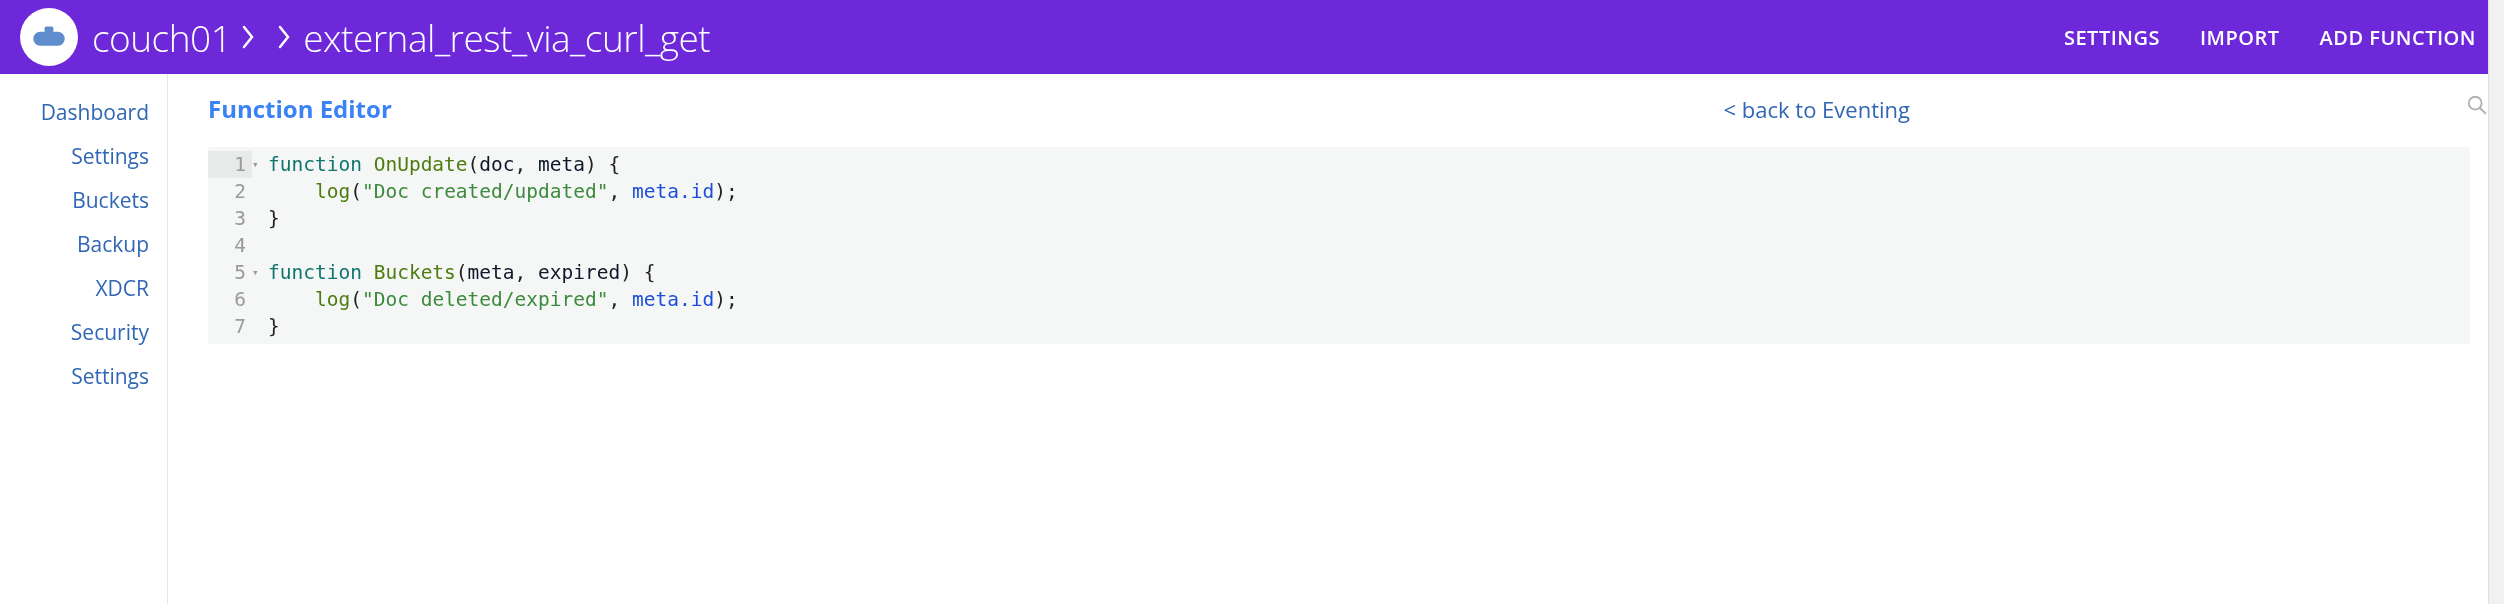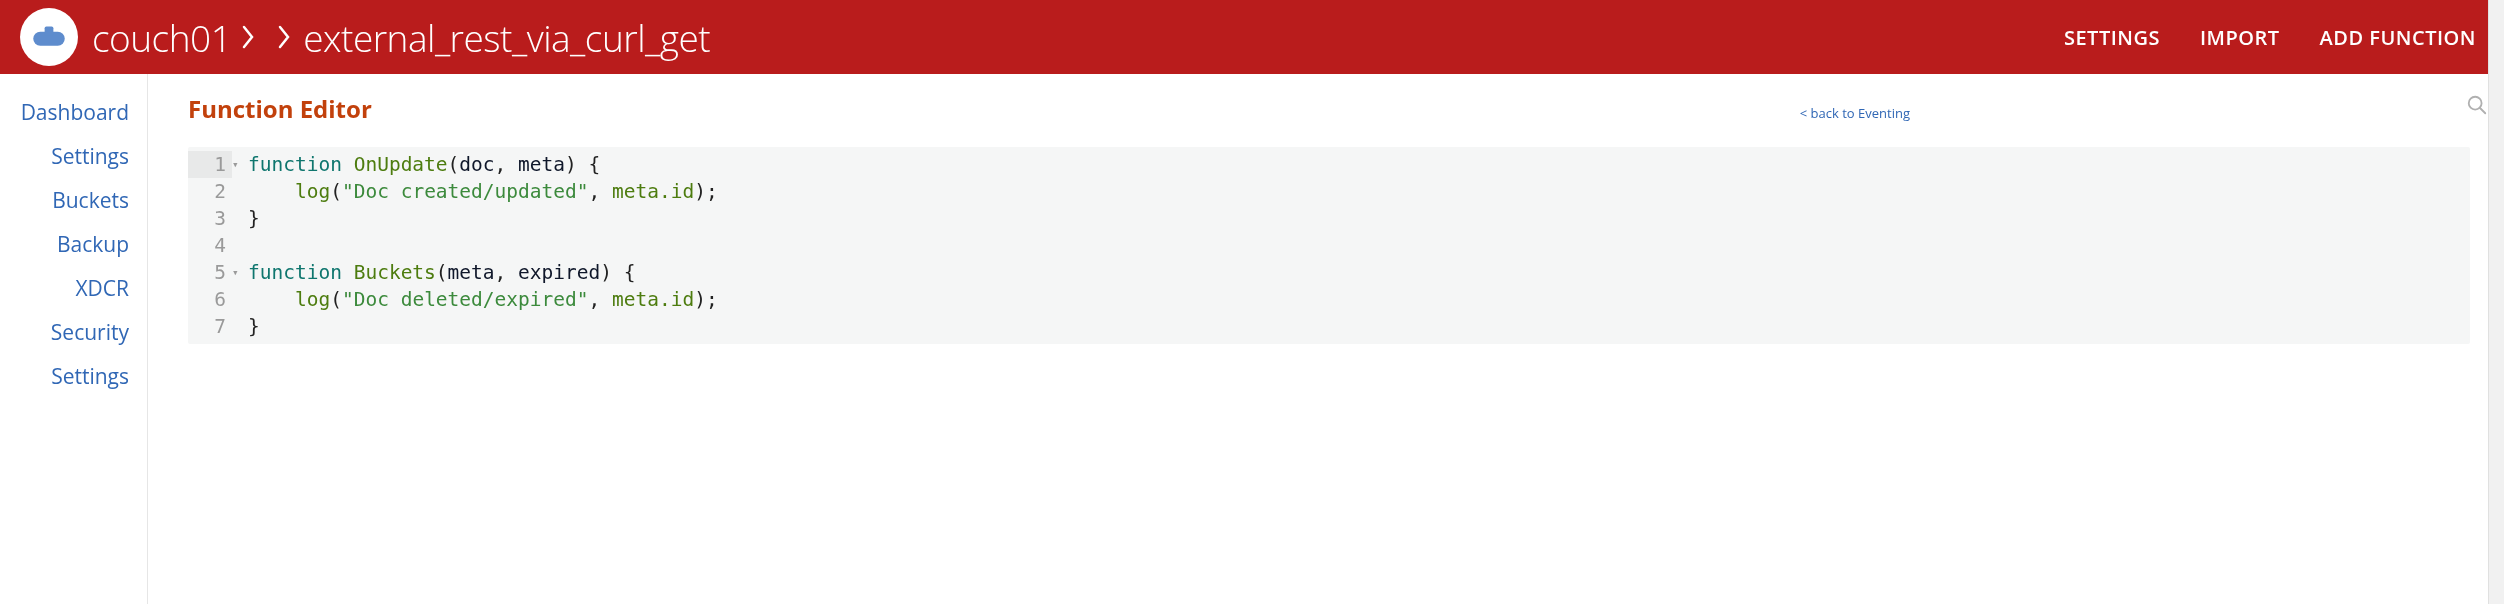--- a/index.html
+++ b/index.html
@@ -2,21 +2,21 @@
 <html><head>
 <meta charset="utf-8">
 <style>
   * { box-sizing: border-box; margin: 0; padding: 0; }
   html, body { width: 100%; height: 100%; font-family: "Open Sans", "Helvetica Neue", Arial, sans-serif; background: #fff; color: #333; }
   body { position: relative; }
 
   
   .header {
     height: 74px;
-    background: #b91c1c;
+    background: #6d28d9;
     display: flex;
     align-items: center;
     padding: 0 28px 0 20px;
     color: #fff;
   }
   .logo {
     width: 58px; height: 58px;
     background: #fff;
     border-radius: 50%;
     display: flex; align-items: center; justify-content: center;
@@ -39,21 +39,21 @@
     display: flex; gap: 40px;
     font-size: 20px;
     font-weight: 600;
     letter-spacing: 0.5px;
   }
   .header-action { cursor: pointer; text-transform: uppercase; }
 
   
   .body-row { display: flex; height: calc(100% - 74px); }
   .sidebar {
-    width: 148px;
+    width: 168px;
     padding: 24px 18px 0 0;
     border-right: 1px solid #e6e6e6;
     text-align: right;
     flex-shrink: 0;
   }
   .sidebar-item {
     font-size: 21px;
     color: #3067b5;
     margin-bottom: 16px;
     cursor: pointer;
@@ -66,24 +66,24 @@
     position: relative;
   }
   .main-top {
     display: flex;
     align-items: baseline;
     margin-bottom: 22px;
   }
   .page-title {
     font-size: 24px;
     font-weight: 700;
-    color: #c2410c;
+    color: #3b82f6;
   }
   .back-link {
-    font-size: 13px;
+    font-size: 22px;
     color: #3067b5;
     cursor: pointer;
     margin-left: auto;
     margin-right: 560px;
   }
   .search-icon {
     position: absolute;
     right: 16px;
     top: 20px;
     color: #b0b0b0;
@@ -118,21 +118,21 @@
     line-height: 27px;
     user-select: none;
     flex-shrink: 0;
   }
   .code { white-space: pre; padding-left: 4px; }
   .tok-kw   { color: #0f766e; }
   .tok-fn   { color: #4d7c0f; }
   .tok-arg  { color: #0f172a; }
   .tok-punc { color: #222; }
   .tok-str  { color: #3c8a3c; }
-  .tok-id   { color: #4d7c0f; }
+  .tok-id   { color: #1d4ed8; }
 
   
   .right-scroll {
     position: absolute;
     top: 0; right: 0;
     width: 16px; height: 100%;
     background: #f1f1f1;
     border-left: 1px solid #e0e0e0;
   }
 </style>

